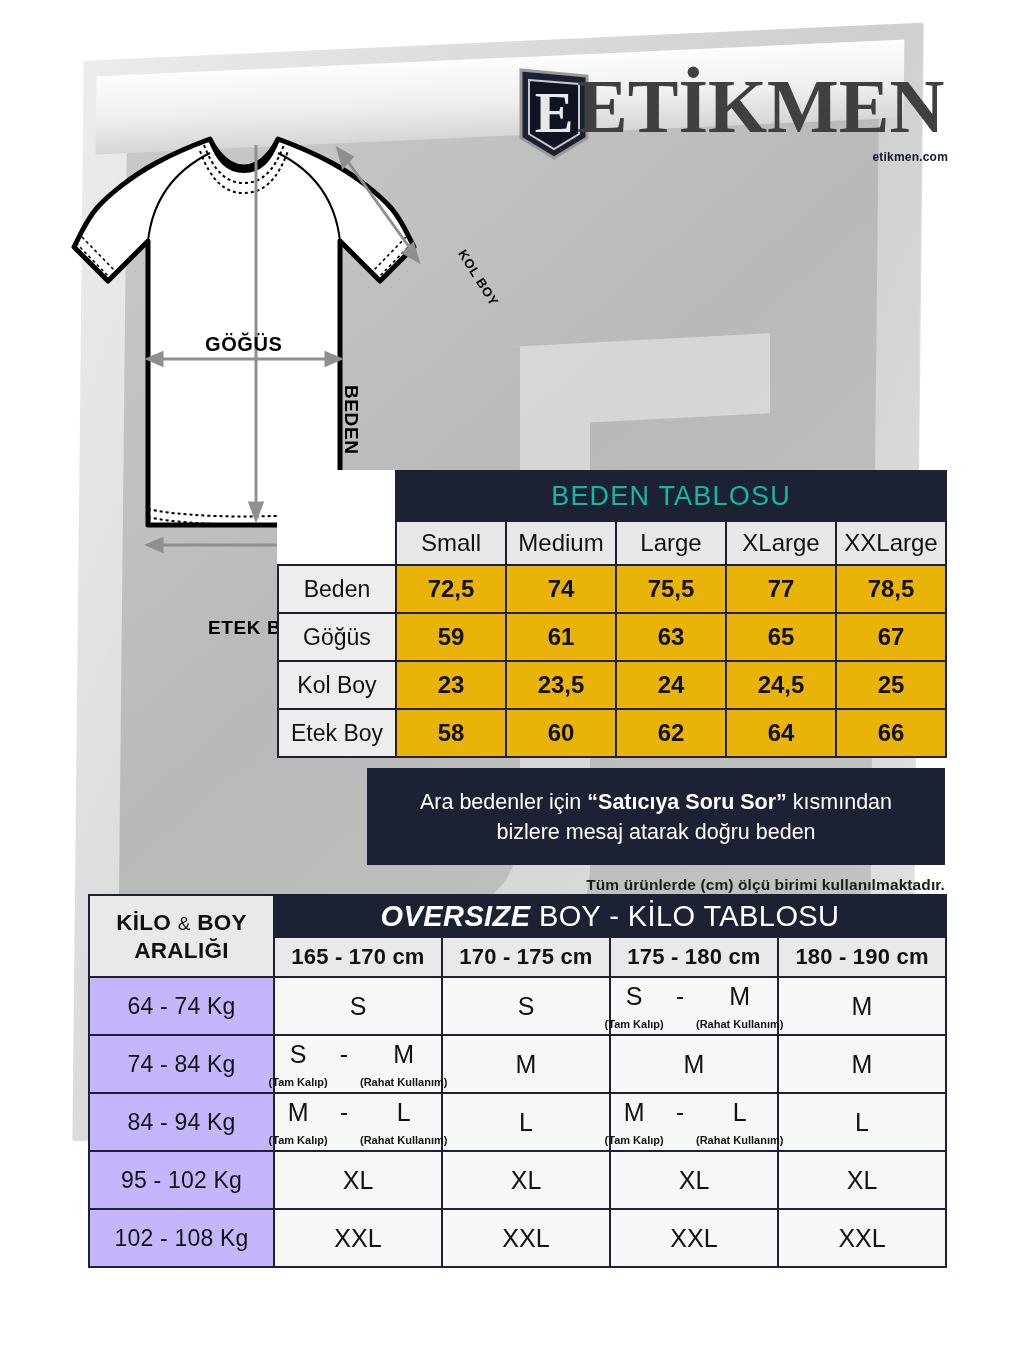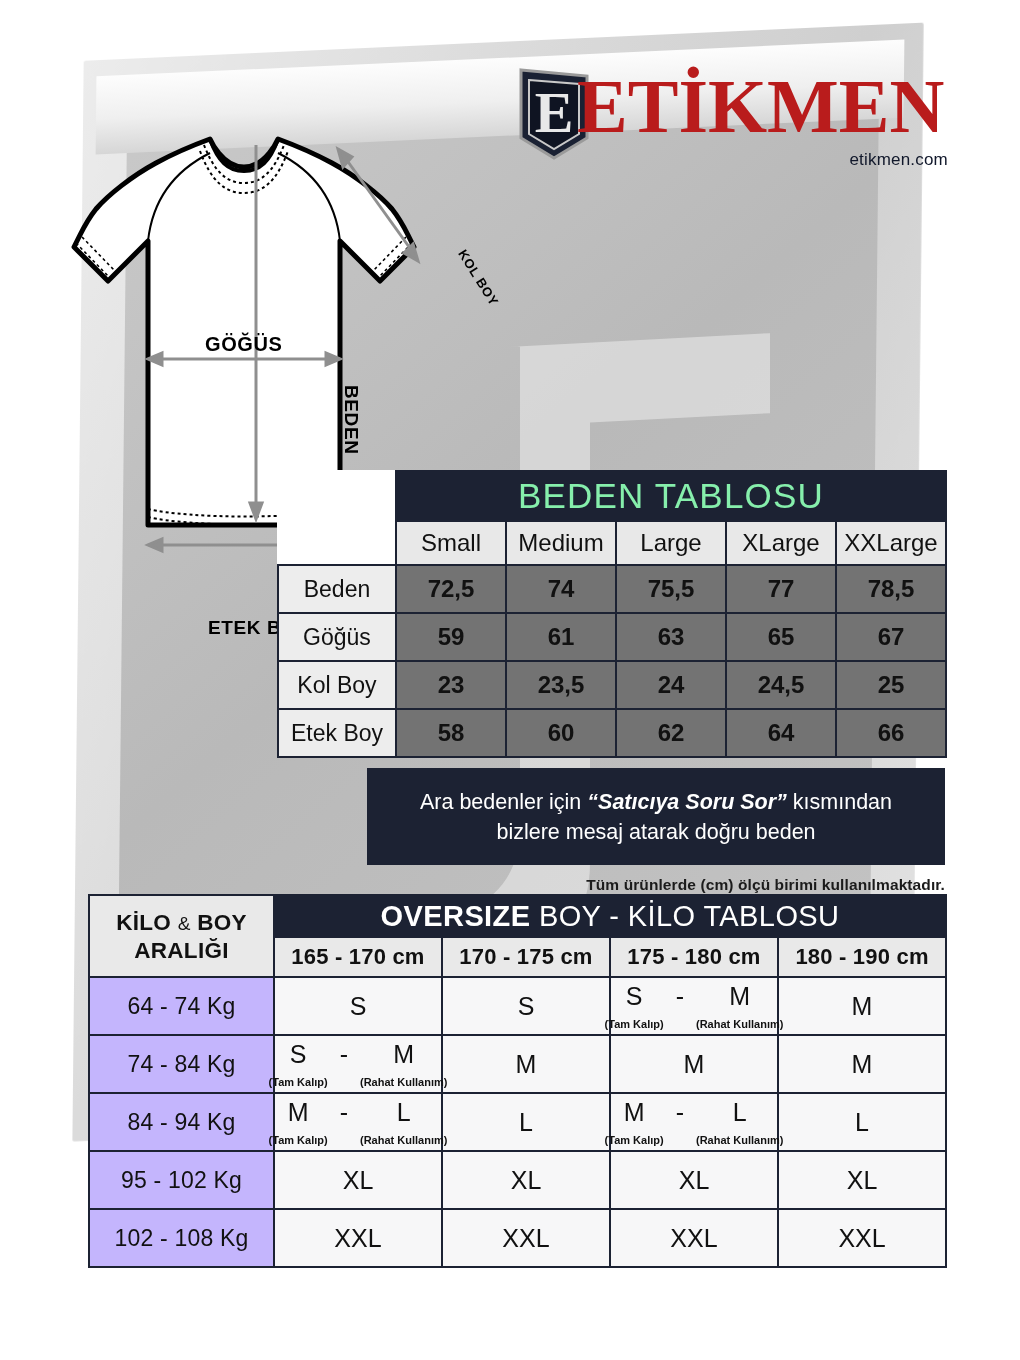--- a/index.html
+++ b/index.html
@@ -84,31 +84,31 @@
   }
   .logo-badge svg { width: 100%; height: 100%; display: block; }
   .logo-word {
     position: absolute;
     left: 72px;
     top: -2px;
     font-family: "Liberation Serif", "DejaVu Serif", serif;
     font-weight: bold;
     font-size: 76px;
     letter-spacing: 0px;
-    color: #b91c1c;
+    color: #404040;
     line-height: 92px;
     white-space: nowrap;
   }
   .logo-domain {
     position: absolute;
     right: 2px;
     top: 88px;
     font-family: "Liberation Sans", sans-serif;
-    font-weight: normal;
-    font-size: 17px;
+    font-weight: bold;
+    font-size: 12px;
     color: #11182b;
     letter-spacing: .2px;
     text-align: center;
   }
 
   
   #tshirt-diagram {
     position: absolute;
     left: 60px;
     top: 105px;
@@ -155,41 +155,41 @@
     left: 277px;
     top: 470px;
     width: 668px;
   }
   #beden-table .corner-cell {
     border: none;
     background: transparent;
   }
   #beden-table .title-cell {
     background: #1c2233;
-    color: #86efac;
-    font-size: 35px;
+    color: #14b8a6;
+    font-size: 27px;
     font-weight: normal;
     letter-spacing: 1.2px;
     height: 48px;
     border-color: #1c2233;
   }
   #beden-table .size-head {
     background: #e8e8e8;
     font-size: 24px;
     font-weight: normal;
     height: 42px;
   }
   #beden-table .row-head {
     background: #ededed;
     font-size: 23px;
     font-weight: normal;
     height: 46px;
   }
   #beden-table .val-cell {
-    background: #737373;
+    background: #eab308;
     font-size: 24px;
     font-weight: bold;
     height: 46px;
   }
 
   
   #info-box {
     position: absolute;
     left: 367px;
     top: 768px;
@@ -204,21 +204,20 @@
     box-sizing: border-box;
     padding: 4px 14px;
   }
   #info-box .info-text {
     font-size: 21.5px;
     line-height: 30px;
     font-weight: normal;
   }
   #info-box .quoted {
     font-weight: bold;
-    font-style: italic;
   }
   #unit-note {
     position: absolute;
     left: 367px;
     top: 876px;
     width: 578px;
     text-align: right;
     font-size: 15.5px;
     font-weight: bold;
     color: #1b1b1b;
@@ -245,21 +244,21 @@
     font-size: 19px;
   }
   #oversize-table .os-title {
     background: #1c2233;
     color: #ffffff;
     height: 40px;
     font-size: 29px;
     letter-spacing: .4px;
     border-color: #1c2233;
   }
-  #oversize-table .os-title .strong { font-weight: bold; }
+  #oversize-table .os-title .strong { font-weight: bold; font-style: italic; }
   #oversize-table .os-title .light { font-weight: normal; }
   #oversize-table .height-head {
     background: #e9e9e9;
     font-size: 22px;
     font-weight: bold;
     height: 38px;
     letter-spacing: .2px;
   }
   #oversize-table .weight-cell {
     background: #c4b5fd;

